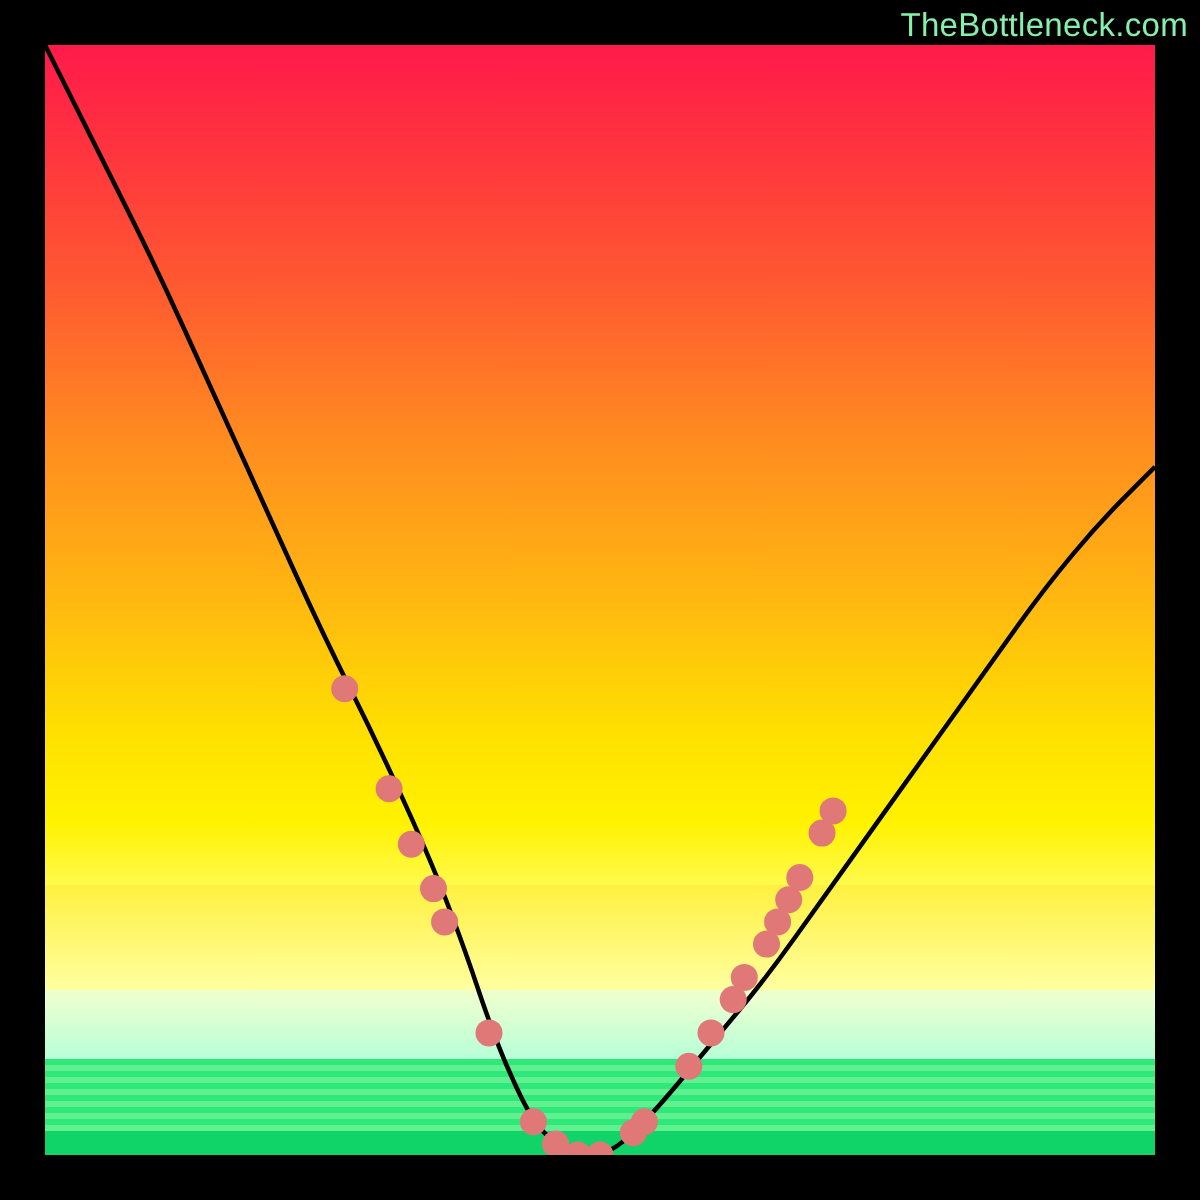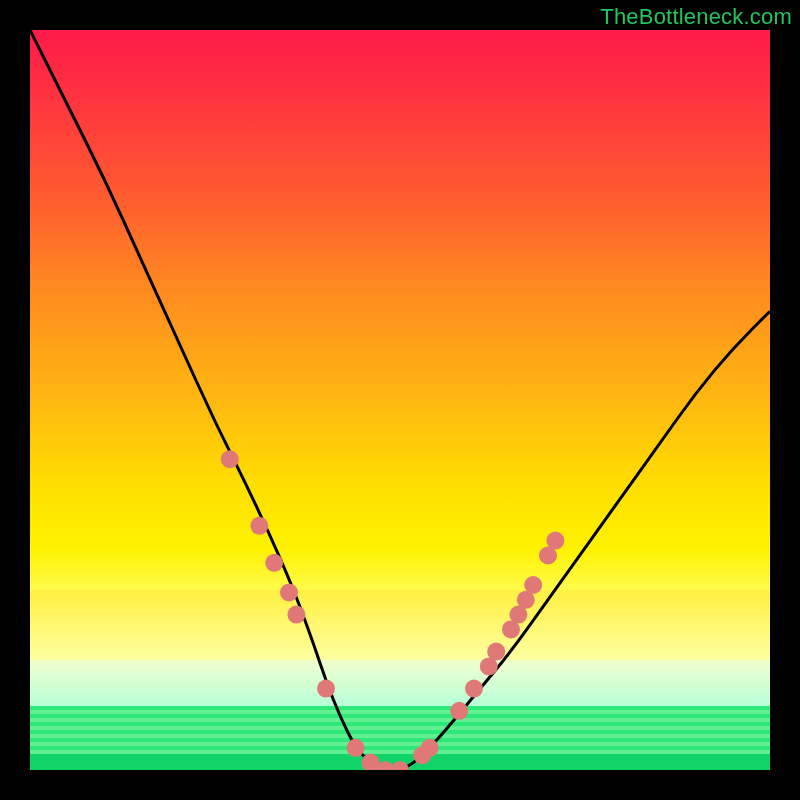--- a/index.html
+++ b/index.html
@@ -17,21 +17,21 @@
   #fcffa0 80%,
   #eaffd0 86%,
   #b0ffd8 92%,
   #10e879 100%)}
 .greenstripes{position:absolute;left:0;right:0;bottom:0;height:64px;background:repeating-linear-gradient(to bottom,
   #2fe87a 0 4px,
   #60f090 4px 8px)}
 .greentop{position:absolute;left:0;right:0;bottom:0;height:16px;background:#10d468}
 .yellowband{position:absolute;left:0;right:0;bottom:110px;height:70px;background:linear-gradient(to bottom,#fff040 0%,#ffffa0 100%)}
 .svg{position:absolute;inset:0}
-.wm{position:absolute;right:8px;top:4px;color:#22c55e;font-size:22px;font-weight:400;letter-spacing:.2px}
+.wm{position:absolute;right:8px;top:4px;color:#86efac;font-size:22px;font-weight:400;letter-spacing:.2px}
 </style>
 </head>
 <body>
 
 <div class="frame">
   <div class="plot">
     <div class="gradient"></div>
     <div class="yellowband"></div>
     <div class="greenstripes"></div>
     <div class="greentop"></div>

